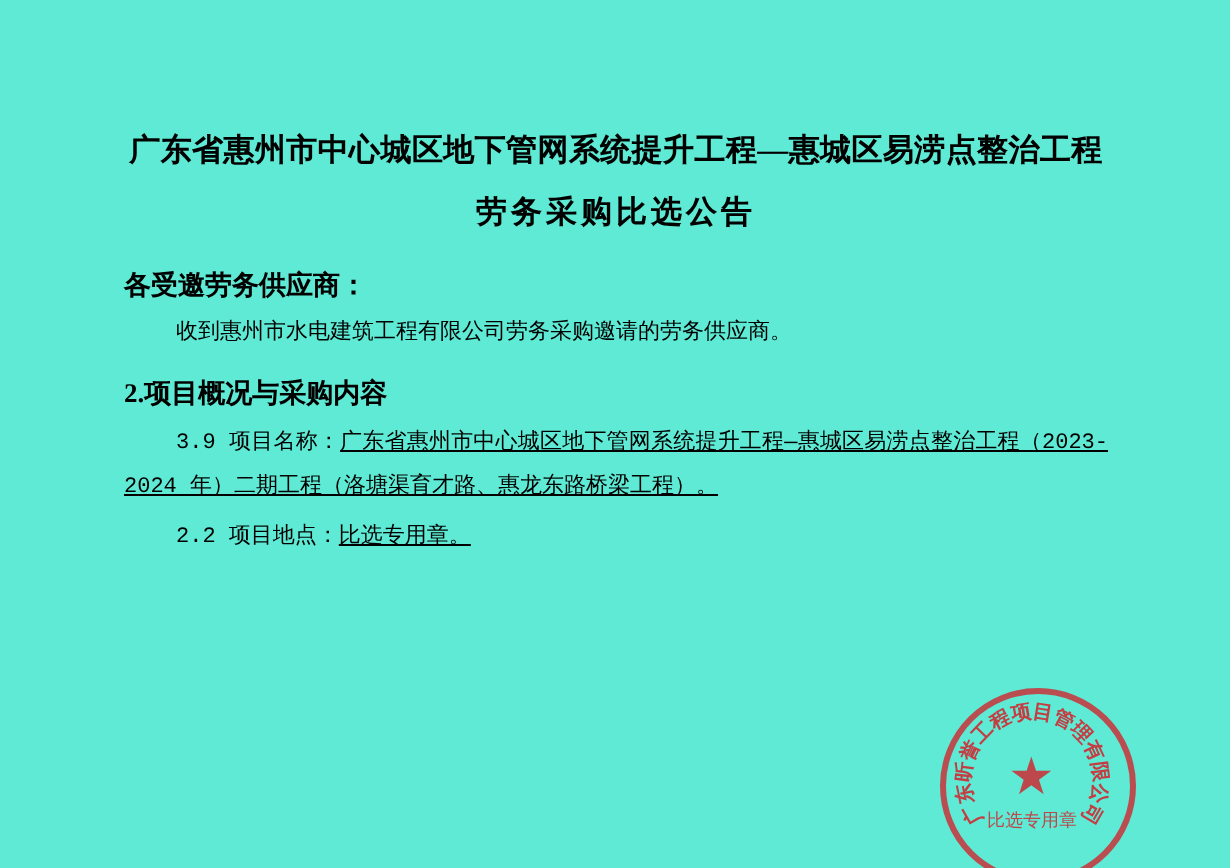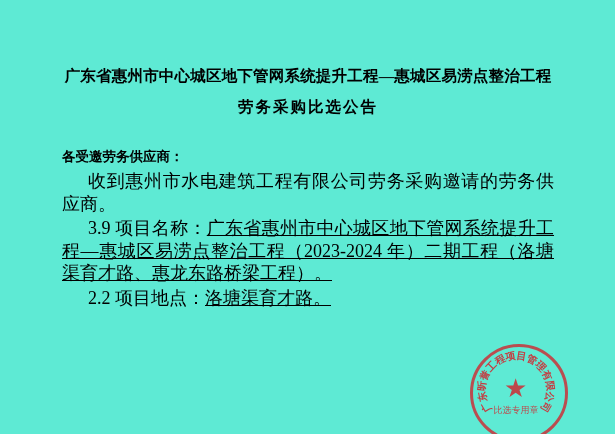--- a/index.html
+++ b/index.html
@@ -35,21 +35,21 @@
     font-size: 15.5px;
     font-weight: bold;
     line-height: 31px;
     letter-spacing: 0.2px;
     white-space: nowrap;
   }
   .title-line.l3 {
     letter-spacing: 2px;
   }
   .salutation {
-    margin-top: 24px;
+    margin-top: 10px;
     font-size: 13.5px;
     font-weight: bold;
     line-height: 22px;
   }
   .para {
     font-size: 13px;
     line-height: 22.5px;
     text-align: justify;
     text-justify: inter-ideograph;
     margin-top: 2px;
@@ -63,25 +63,26 @@
   .section-head {
     font-size: 13.5px;
     font-weight: bold;
     line-height: 24px;
     margin-top: 6px;
   }
   .section-head .num {
     font-family: "Liberation Serif", serif;
   }
   .sub-para {
-    font-size: 18px;
+    font-size: 11px;
     line-height: 22.5px;
     margin-top: 2px;
     text-align: justify;
     text-justify: inter-ideograph;
+    font-family: Liberation Mono, monospace;
   }
   .sub-indent {
     text-indent: 26px;
   }
   
   .seal {
     position: absolute;
     left: 470px;
     top: 344px;
     width: 96px;
@@ -146,24 +147,25 @@
       <div class="title-line l1">广东省惠州市中心城区地下管网系统提升工程—惠城区易涝点整治工程</div>
       <div class="title-line l3">劳务采购比选公告</div>
     </div>
 
     <div class="salutation">各受邀劳务供应商：</div>
 
 
 
     <div class="sub-para sub-indent">收到惠州市水电建筑工程有限公司劳务采购邀请的劳务供应商。</div>
 
+    <div class="section-head"><span class="num">2.</span><span>项目概况与采购内容</span></div>
 
     <div class="sub-para sub-indent"><span>3.9 项目名称：</span><span class="u">广东省惠州市中心城区地下管网系统提升工程—惠城区易涝点整治工程（2023-2024 年）二期工程（洛塘渠育才路、惠龙东路桥梁工程）。</span></div>
 
-    <div class="sub-para sub-indent"><span>2.2 项目地点：</span><span class="u">洛塘渠育才路。</span></div>
+    <div class="sub-para sub-indent"><span>2.2 项目地点：</span><span class="u">比选专用章。</span></div>
 
   </div>
 
   <div class="seal">
     <div class="seal-ring"></div>
     <div class="seal-star">★</div>
     <div class="seal-text" id="seal-arc">
         <span style="transform: translate(-29.4449px, 17px) rotate(-120deg) translate(-50%, -50%);">广</span>
         <span style="transform: translate(-33.3129px, 6.80087px) rotate(-101.538deg) translate(-50%, -50%);">东</span>
         <span style="transform: translate(-33.7521px, -4.09825px) rotate(-83.0769deg) translate(-50%, -50%);">昕</span>

